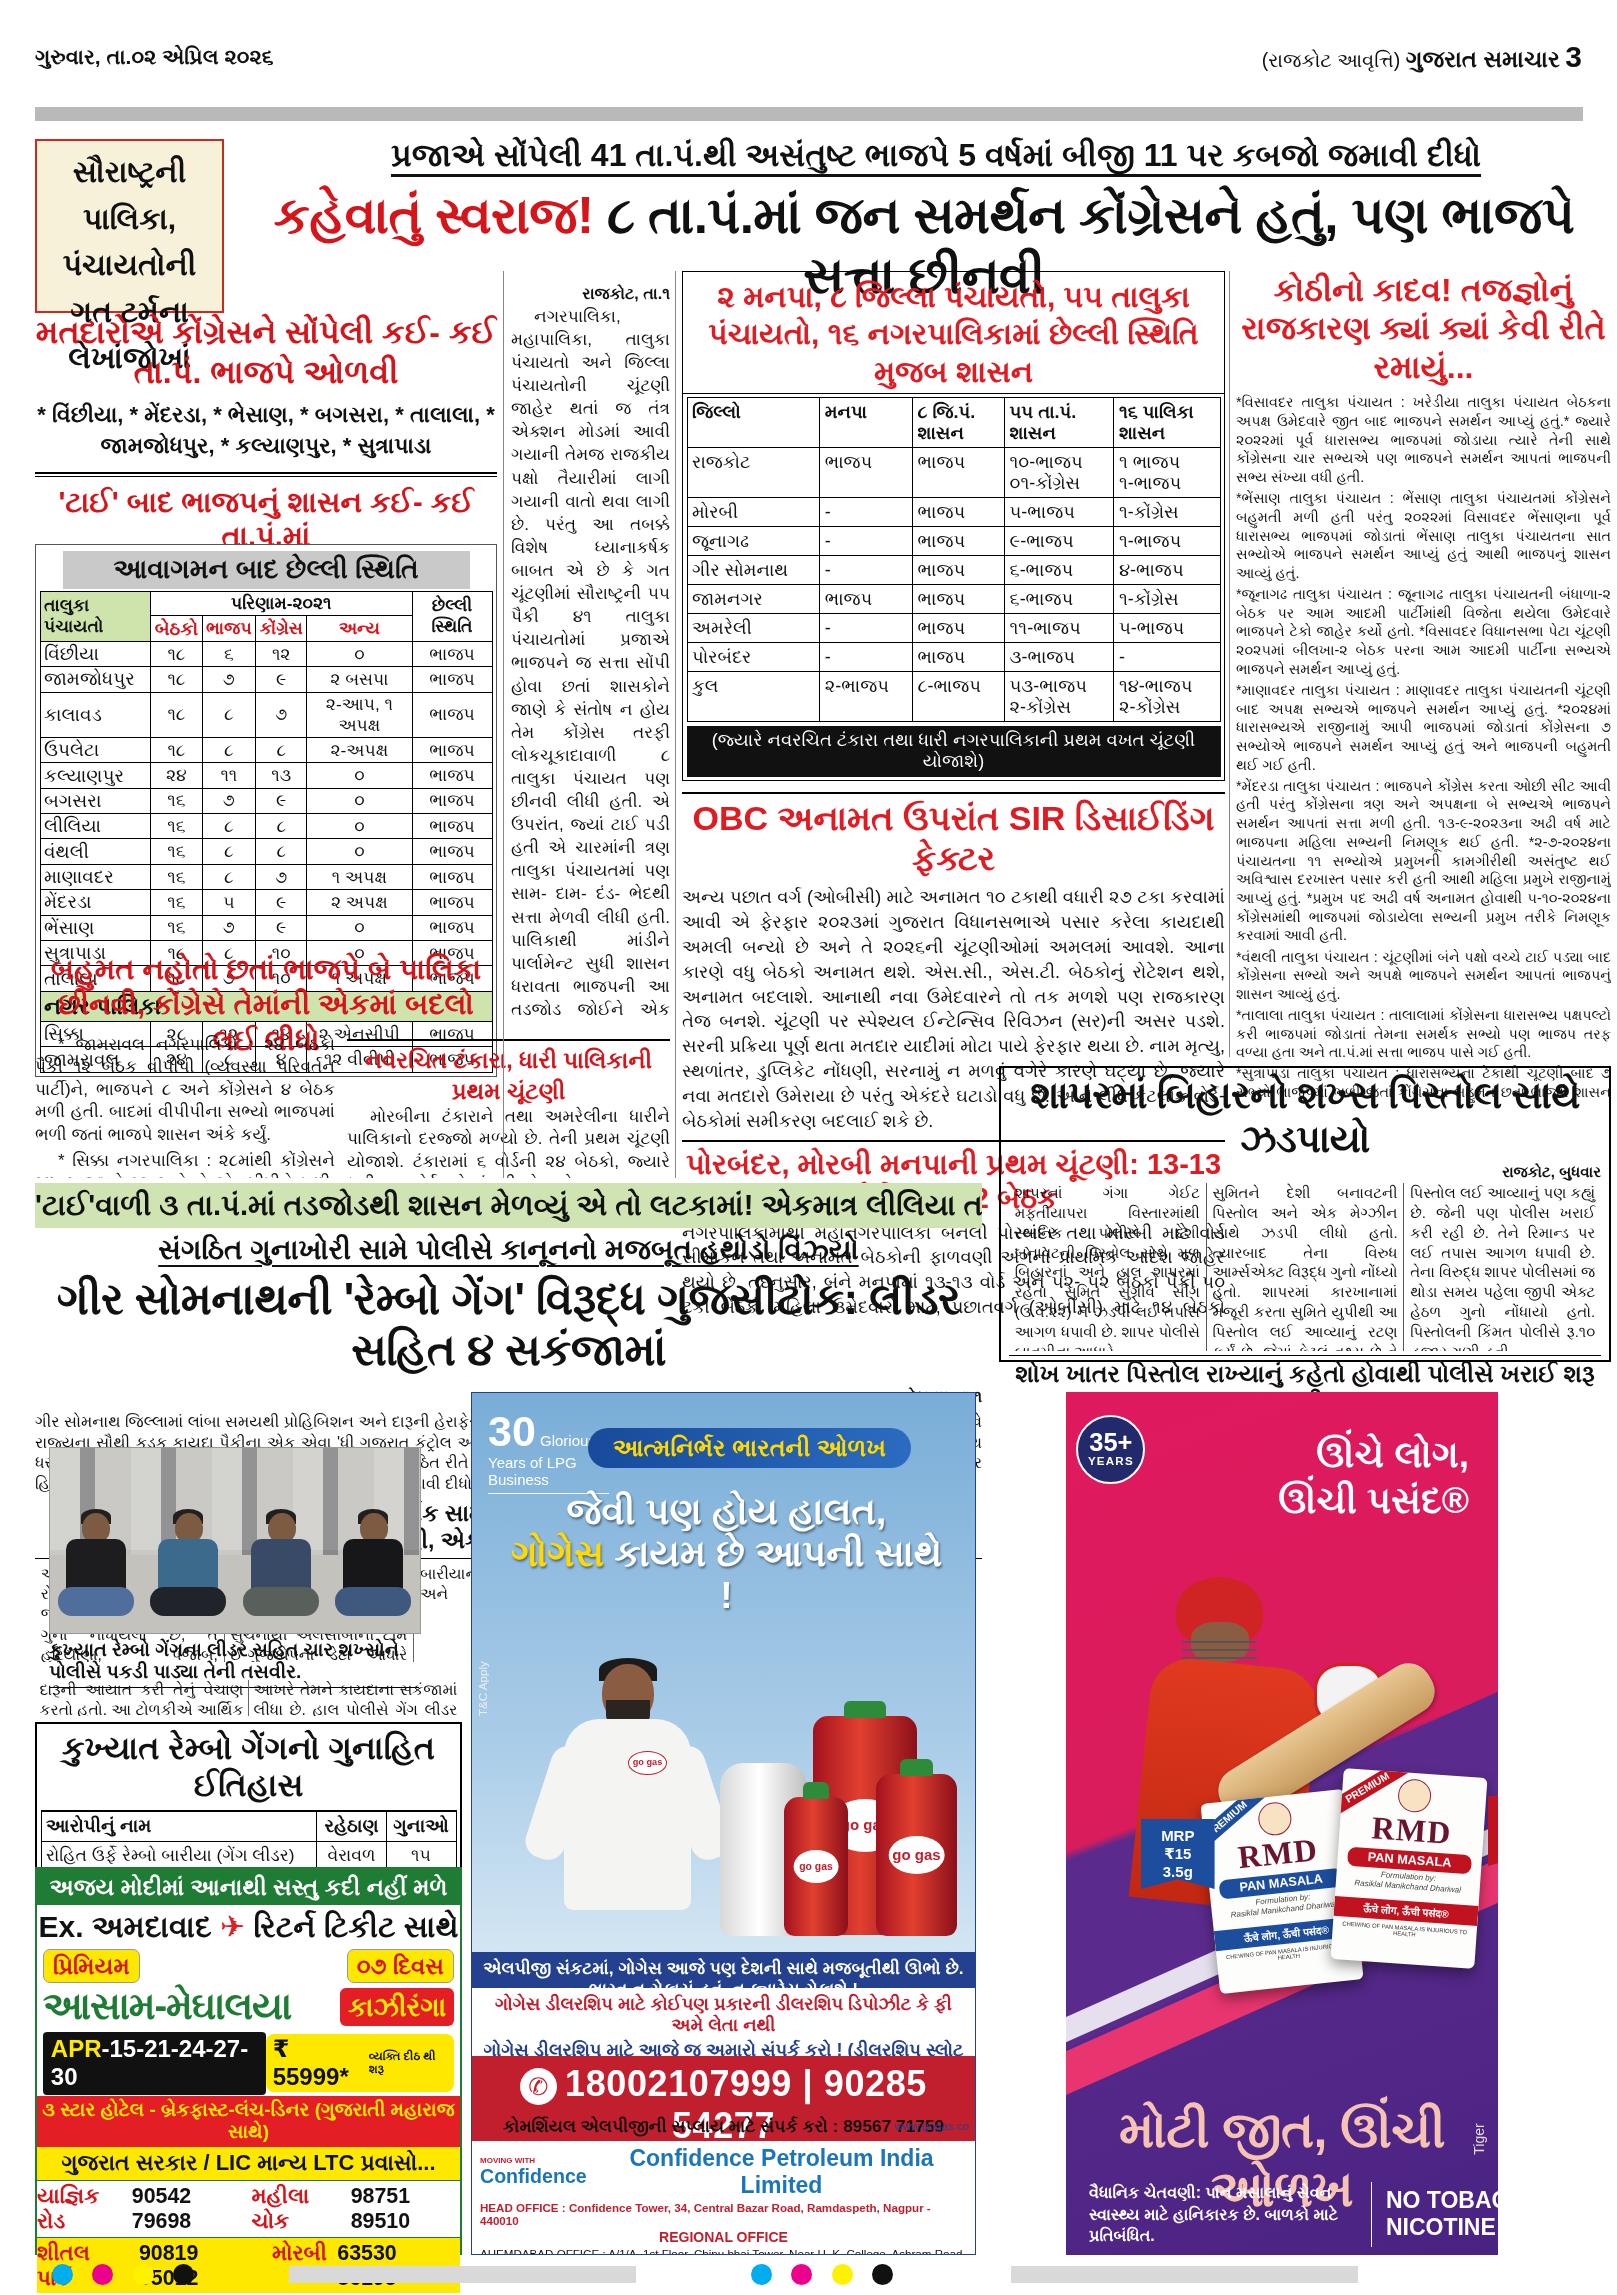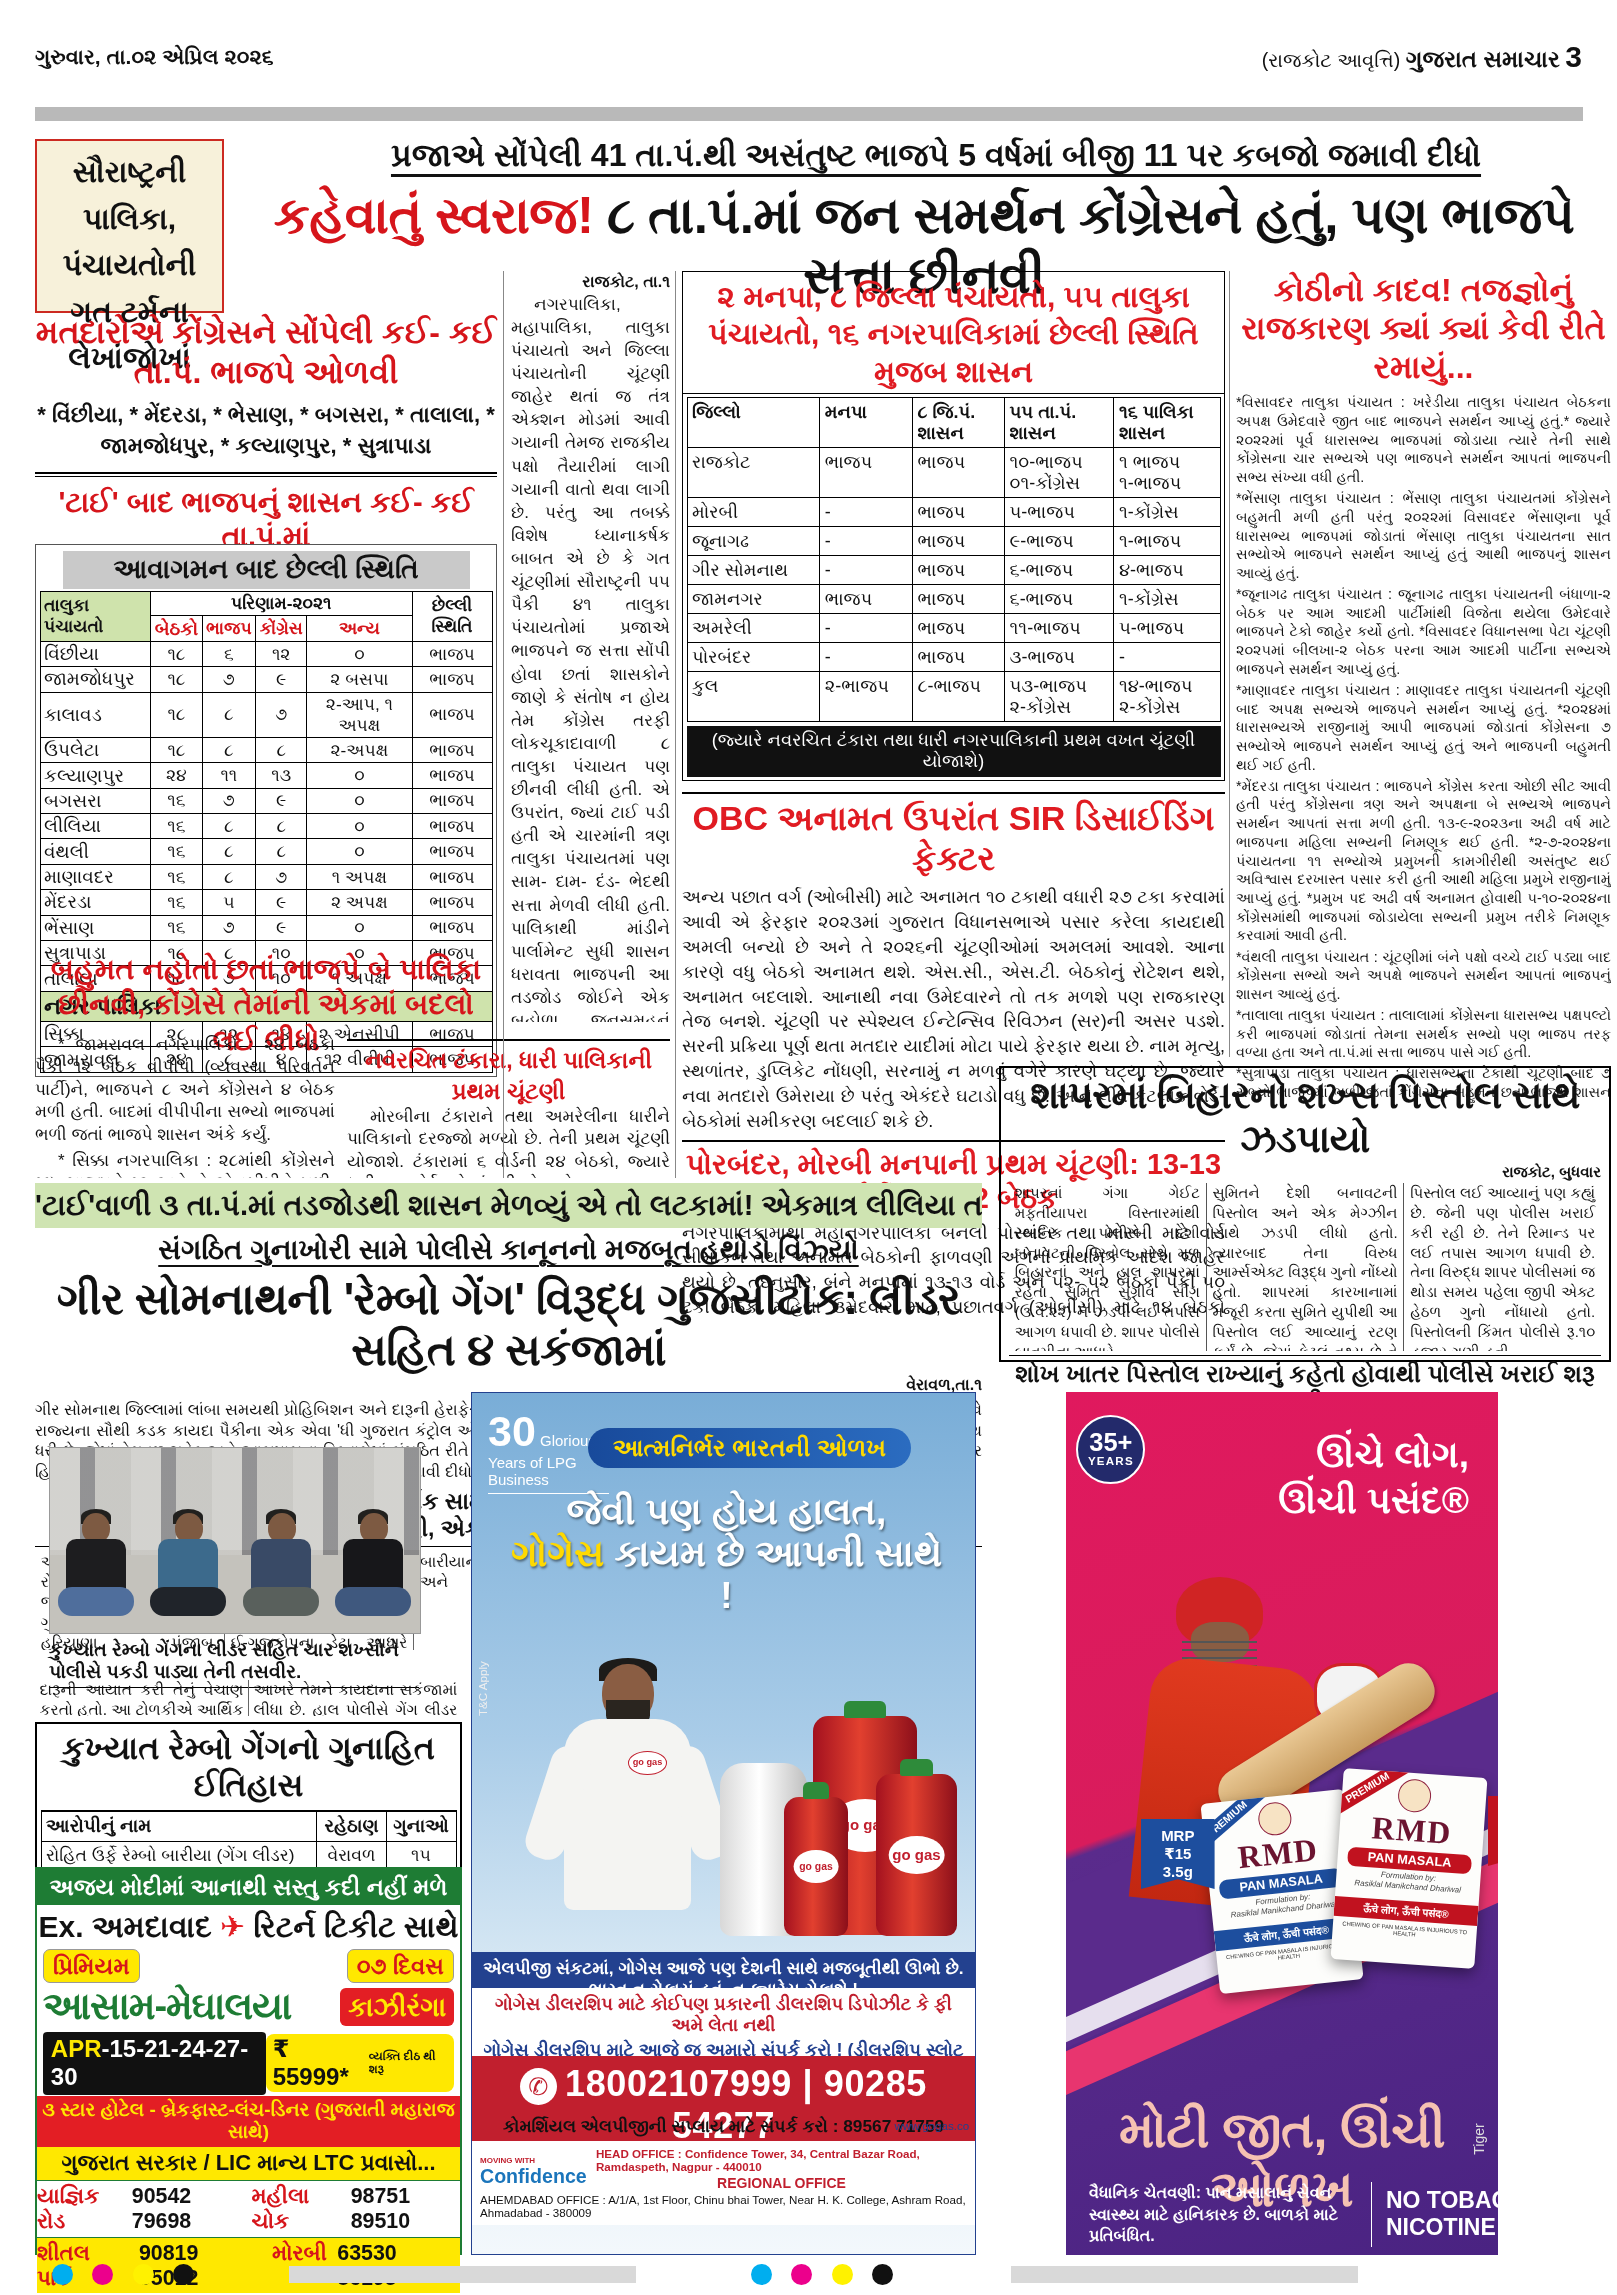--- a/index.html
+++ b/index.html
@@ -37,21 +37,21 @@
   .t1 th{font-size:17.3px;}
   .t1 td:first-child{text-align:left;font-size:18.5px;}
   .green{background:#cfe3ac;}
   .t1 .subh td{color:#d6151b;font-weight:bold;}
   .rednote{left:35px;top:952px;width:462px;font-size:29px;line-height:1.22;font-weight:bold;color:#d6151b;text-align:center;}
   .paras{left:35px;top:1034px;width:300px;height:144px;font-size:17px;line-height:1.32;}
   .contB{left:347px;top:1034px;width:323px;height:144px;font-size:17px;line-height:1.32;}
   .substoryhead{color:#d6151b;font-weight:bold;font-size:23px;text-align:center;border-top:2.3px solid #000;padding-top:4.6px;margin-top:4.6px;}
   
   .c2{left:511px;top:271px;width:159px;height:751px;font-size:17px;line-height:1.36;}
-  .dateline{text-align:right;font-weight:bold;font-size:16px;}
+  .dateline{text-align:right;font-weight:bold;font-size:16px;margin-top:12px;}
   .c2 p,.paras p,.contB p{margin:0 0 3.5px 0;text-indent:23px;}
   
   .c3{left:682px;top:271px;width:543px;}
   .t2title{color:#e01b22;font-size:30px;font-weight:bold;line-height:1.25;text-align:center;border:1.7px solid #000;border-bottom:none;padding:5.8px 3.5px 2.3px 3.5px;}
   .t2box{border:1.7px solid #000;padding:3.5px;}
   .t2 td,.t2 th{border:1.7px solid #000;font-size:18px;padding:3.5px 4.6px;text-align:left;white-space:pre-line;vertical-align:top;}
   .t2 th{font-weight:bold;}
   .t2foot{background:#111;color:#fff;font-size:18px;text-align:center;padding:4.6px 2.3px;margin-top:3.5px;}
   .obc{margin-top:10.4px;border-top:2.9px solid #000;padding-top:5.8px;}
   .obchead{font-size:34px;font-weight:bold;color:#e01b22;text-align:center;}
@@ -679,20 +679,21 @@
     </div>
     <div class="gg-phone">
       <span class="ic">✆</span><span>18002107999</span> | <span>90285 54277</span>
     </div>
     <div class="gg-comm">કોમર્શિયલ એલપીજીની સપ્લાય માટે સંપર્ક કરો : 89567 71759</div>
     <div class="gg-co">
       <div class="gg-conf">
         <small>MOVING WITH</small>
         <span>Confidence</span>
       </div>
+      <div class="name">Confidence Petroleum India Limited</div>
       <div class="off"><b>HEAD OFFICE : Confidence Tower, 34, Central Bazar Road, Ramdaspeth, Nagpur - 440010</b></div>
       <div class="reg">REGIONAL OFFICE</div>
       <div class="off">AHEMDABAD OFFICE : A/1/A, 1st Floor, Chinu bhai Tower, Near H. K. College, Ashram Road, Ahmadabad - 380009</div>
 
     </div>
     <div class="gg-web">www.gogas.co</div>
   </div>
 
   <div class="abs pistol">
     <div class="pshead">શાપરમાં બિહારનો શખ્સ પિસ્તોલ સાથે ઝડપાયો</div>

